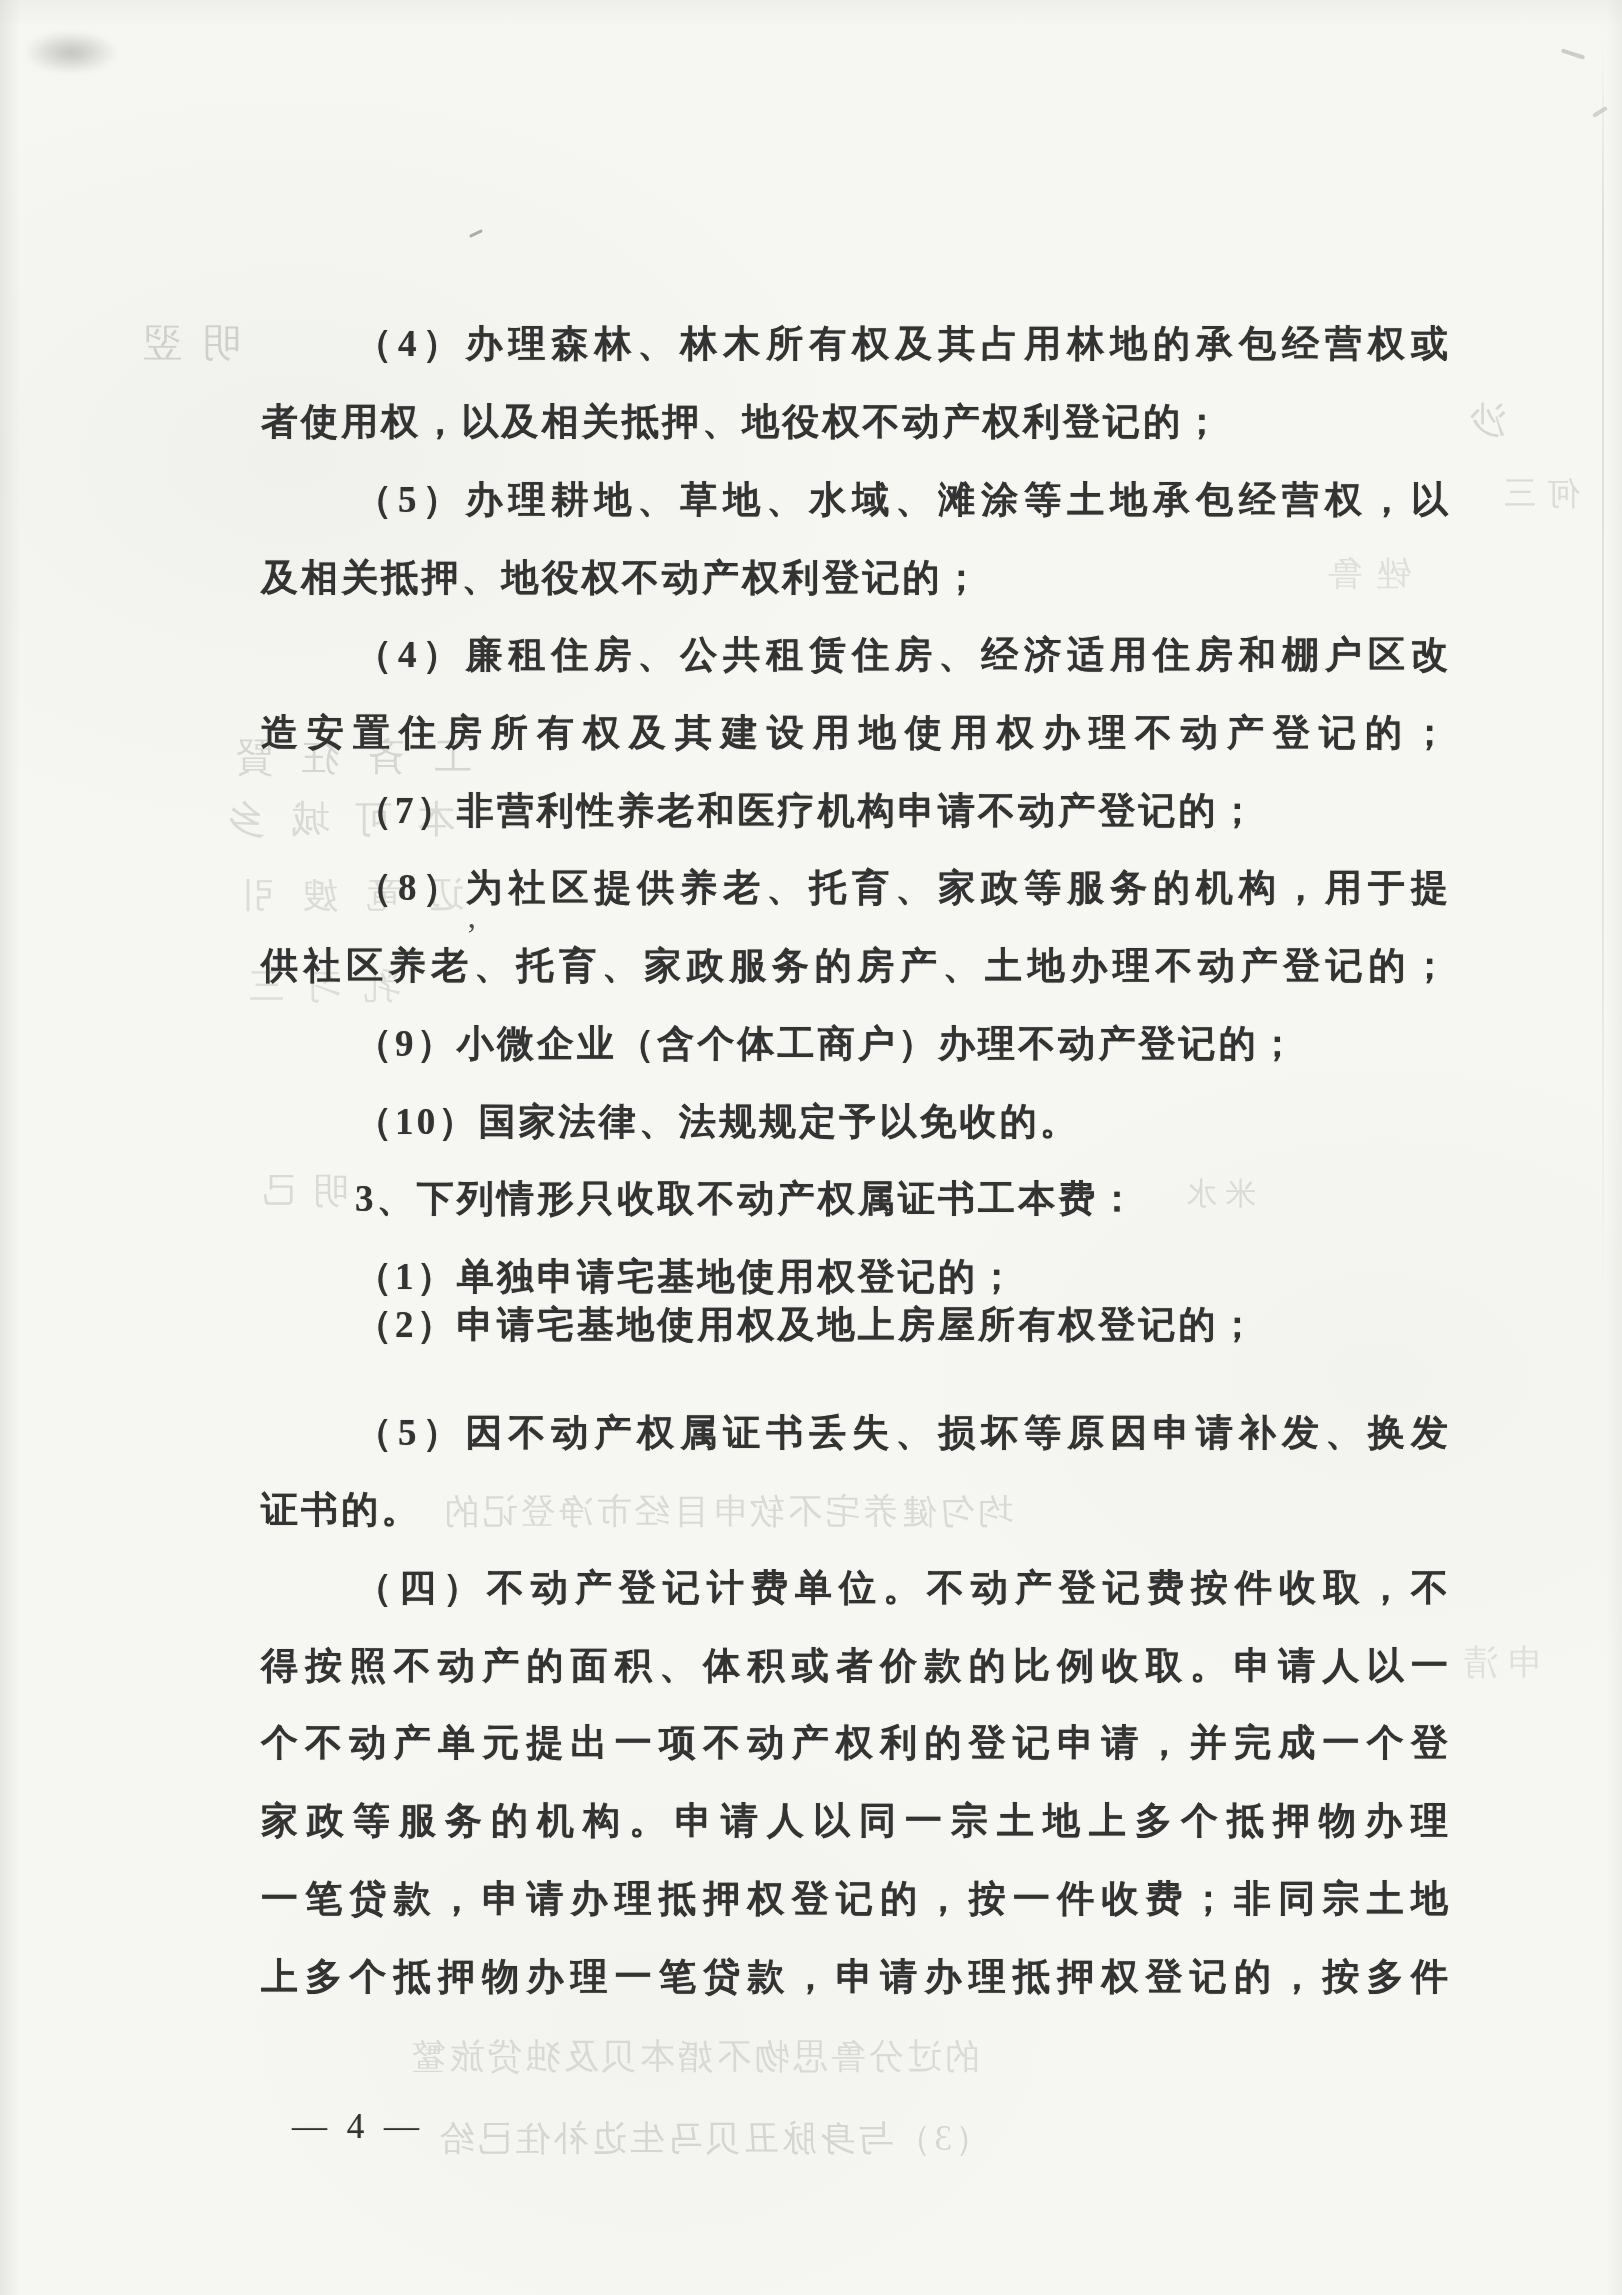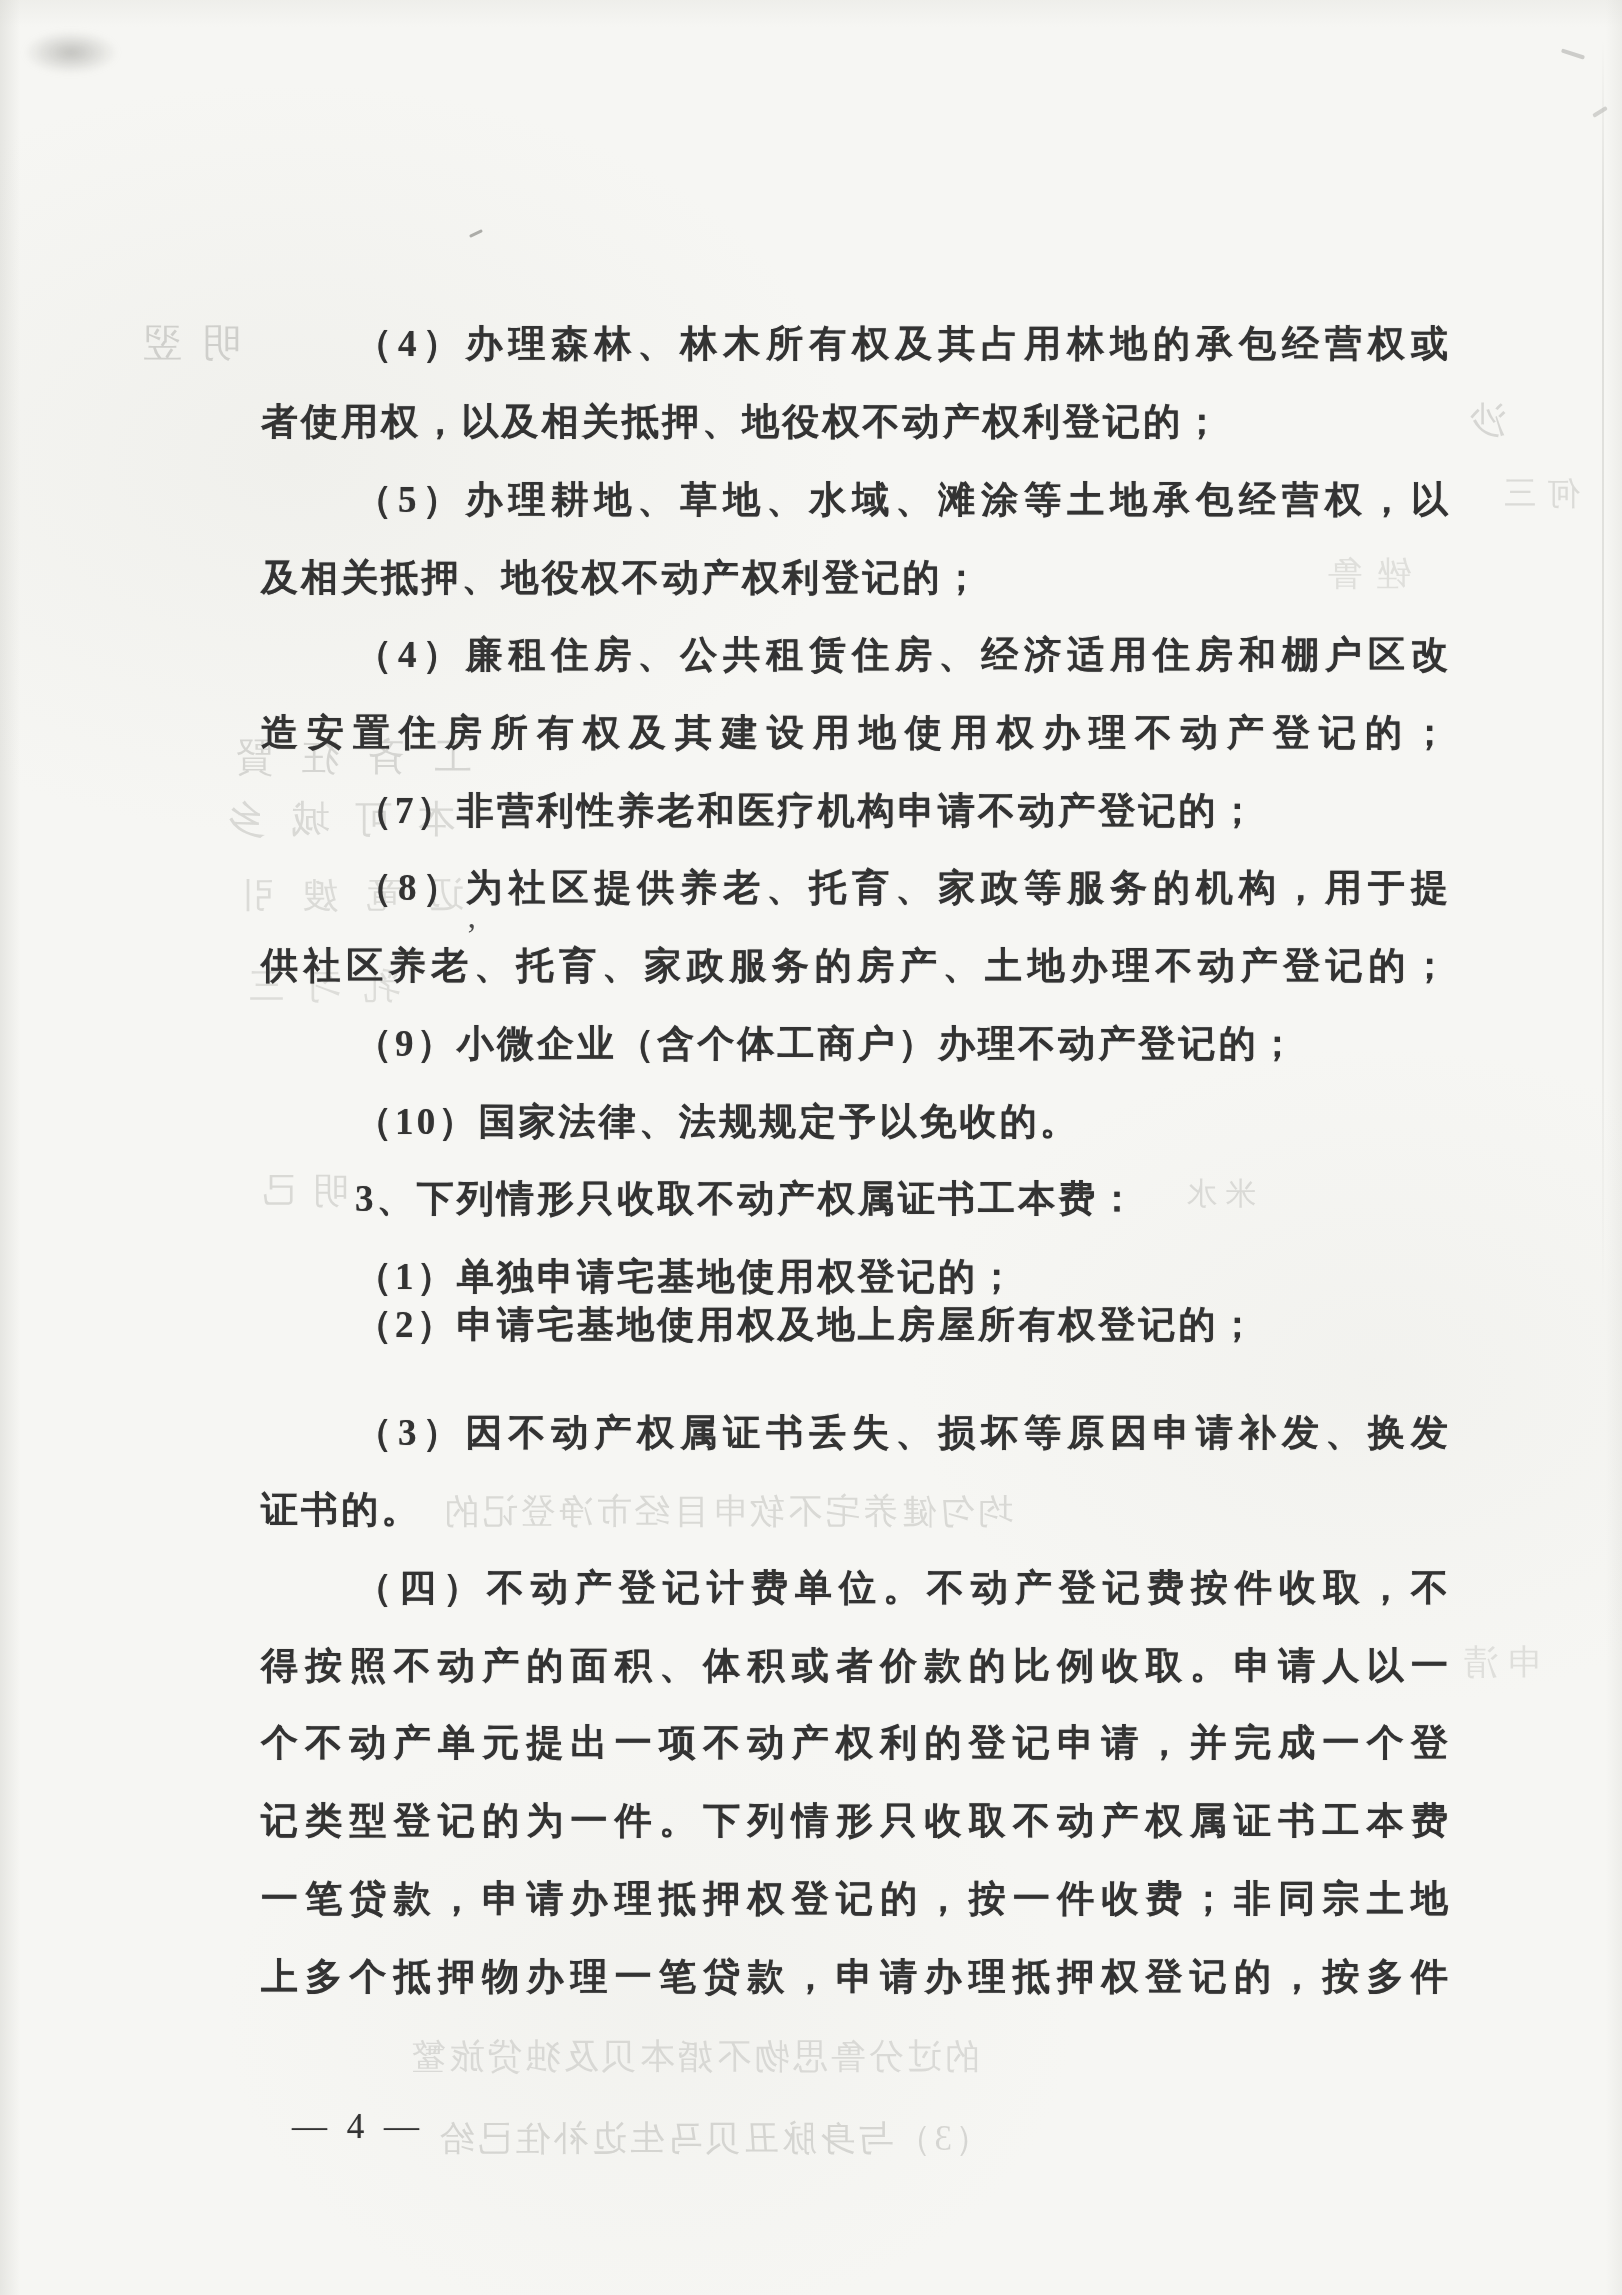--- a/index.html
+++ b/index.html
@@ -115,25 +115,25 @@
   <div class="line indent full" style="top:634px">（4）廉租住房、公共租赁住房、经济适用住房和棚户区改</div>
   <div class="line full" style="top:712px">造安置住房所有权及其建设用地使用权办理不动产登记的；</div>
   <div class="line indent short" style="top:790px">（7）非营利性养老和医疗机构申请不动产登记的；</div>
   <div class="line indent full" style="top:867px">（8）为社区提供养老、托育、家政等服务的机构，用于提</div>
   <div class="line full" style="top:945px">供社区养老、托育、家政服务的房产、土地办理不动产登记的；</div>
   <div class="line indent short" style="top:1023px">（9）小微企业（含个体工商户）办理不动产登记的；</div>
   <div class="line indent short" style="top:1101px">（10）国家法律、法规规定予以免收的。</div>
   <div class="line indent short" style="top:1178px">3、下列情形只收取不动产权属证书工本费：</div>
   <div class="line indent short" style="top:1256px">（1）单独申请宅基地使用权登记的；</div>
   <div class="line indent short" style="top:1304px">（2）申请宅基地使用权及地上房屋所有权登记的；</div>
-  <div class="line indent full" style="top:1412px">（3）因不动产权属证书丢失、损坏等原因申请补发、换发</div>
+  <div class="line indent full" style="top:1412px">（5）因不动产权属证书丢失、损坏等原因申请补发、换发</div>
   <div class="line short" style="top:1489px">证书的。</div>
   <div class="line indent full" style="top:1567px">（四）不动产登记计费单位。不动产登记费按件收取，不</div>
   <div class="line full" style="top:1645px">得按照不动产的面积、体积或者价款的比例收取。申请人以一</div>
   <div class="line full" style="top:1722px">个不动产单元提出一项不动产权利的登记申请，并完成一个登</div>
-  <div class="line full" style="top:1800px">记类型登记的为一件。下列情形只收取不动产权属证书工本费</div>
+  <div class="line full" style="top:1800px">家政等服务的机构。申请人以同一宗土地上多个抵押物办理</div>
   <div class="line full" style="top:1878px">一笔贷款，申请办理抵押权登记的，按一件收费；非同宗土地</div>
   <div class="line full" style="top:1956px">上多个抵押物办理一笔贷款，申请办理抵押权登记的，按多件</div>
 
   <div class="pageno">— 4 —</div>
 
 </div>
 
 
 </body></html>

